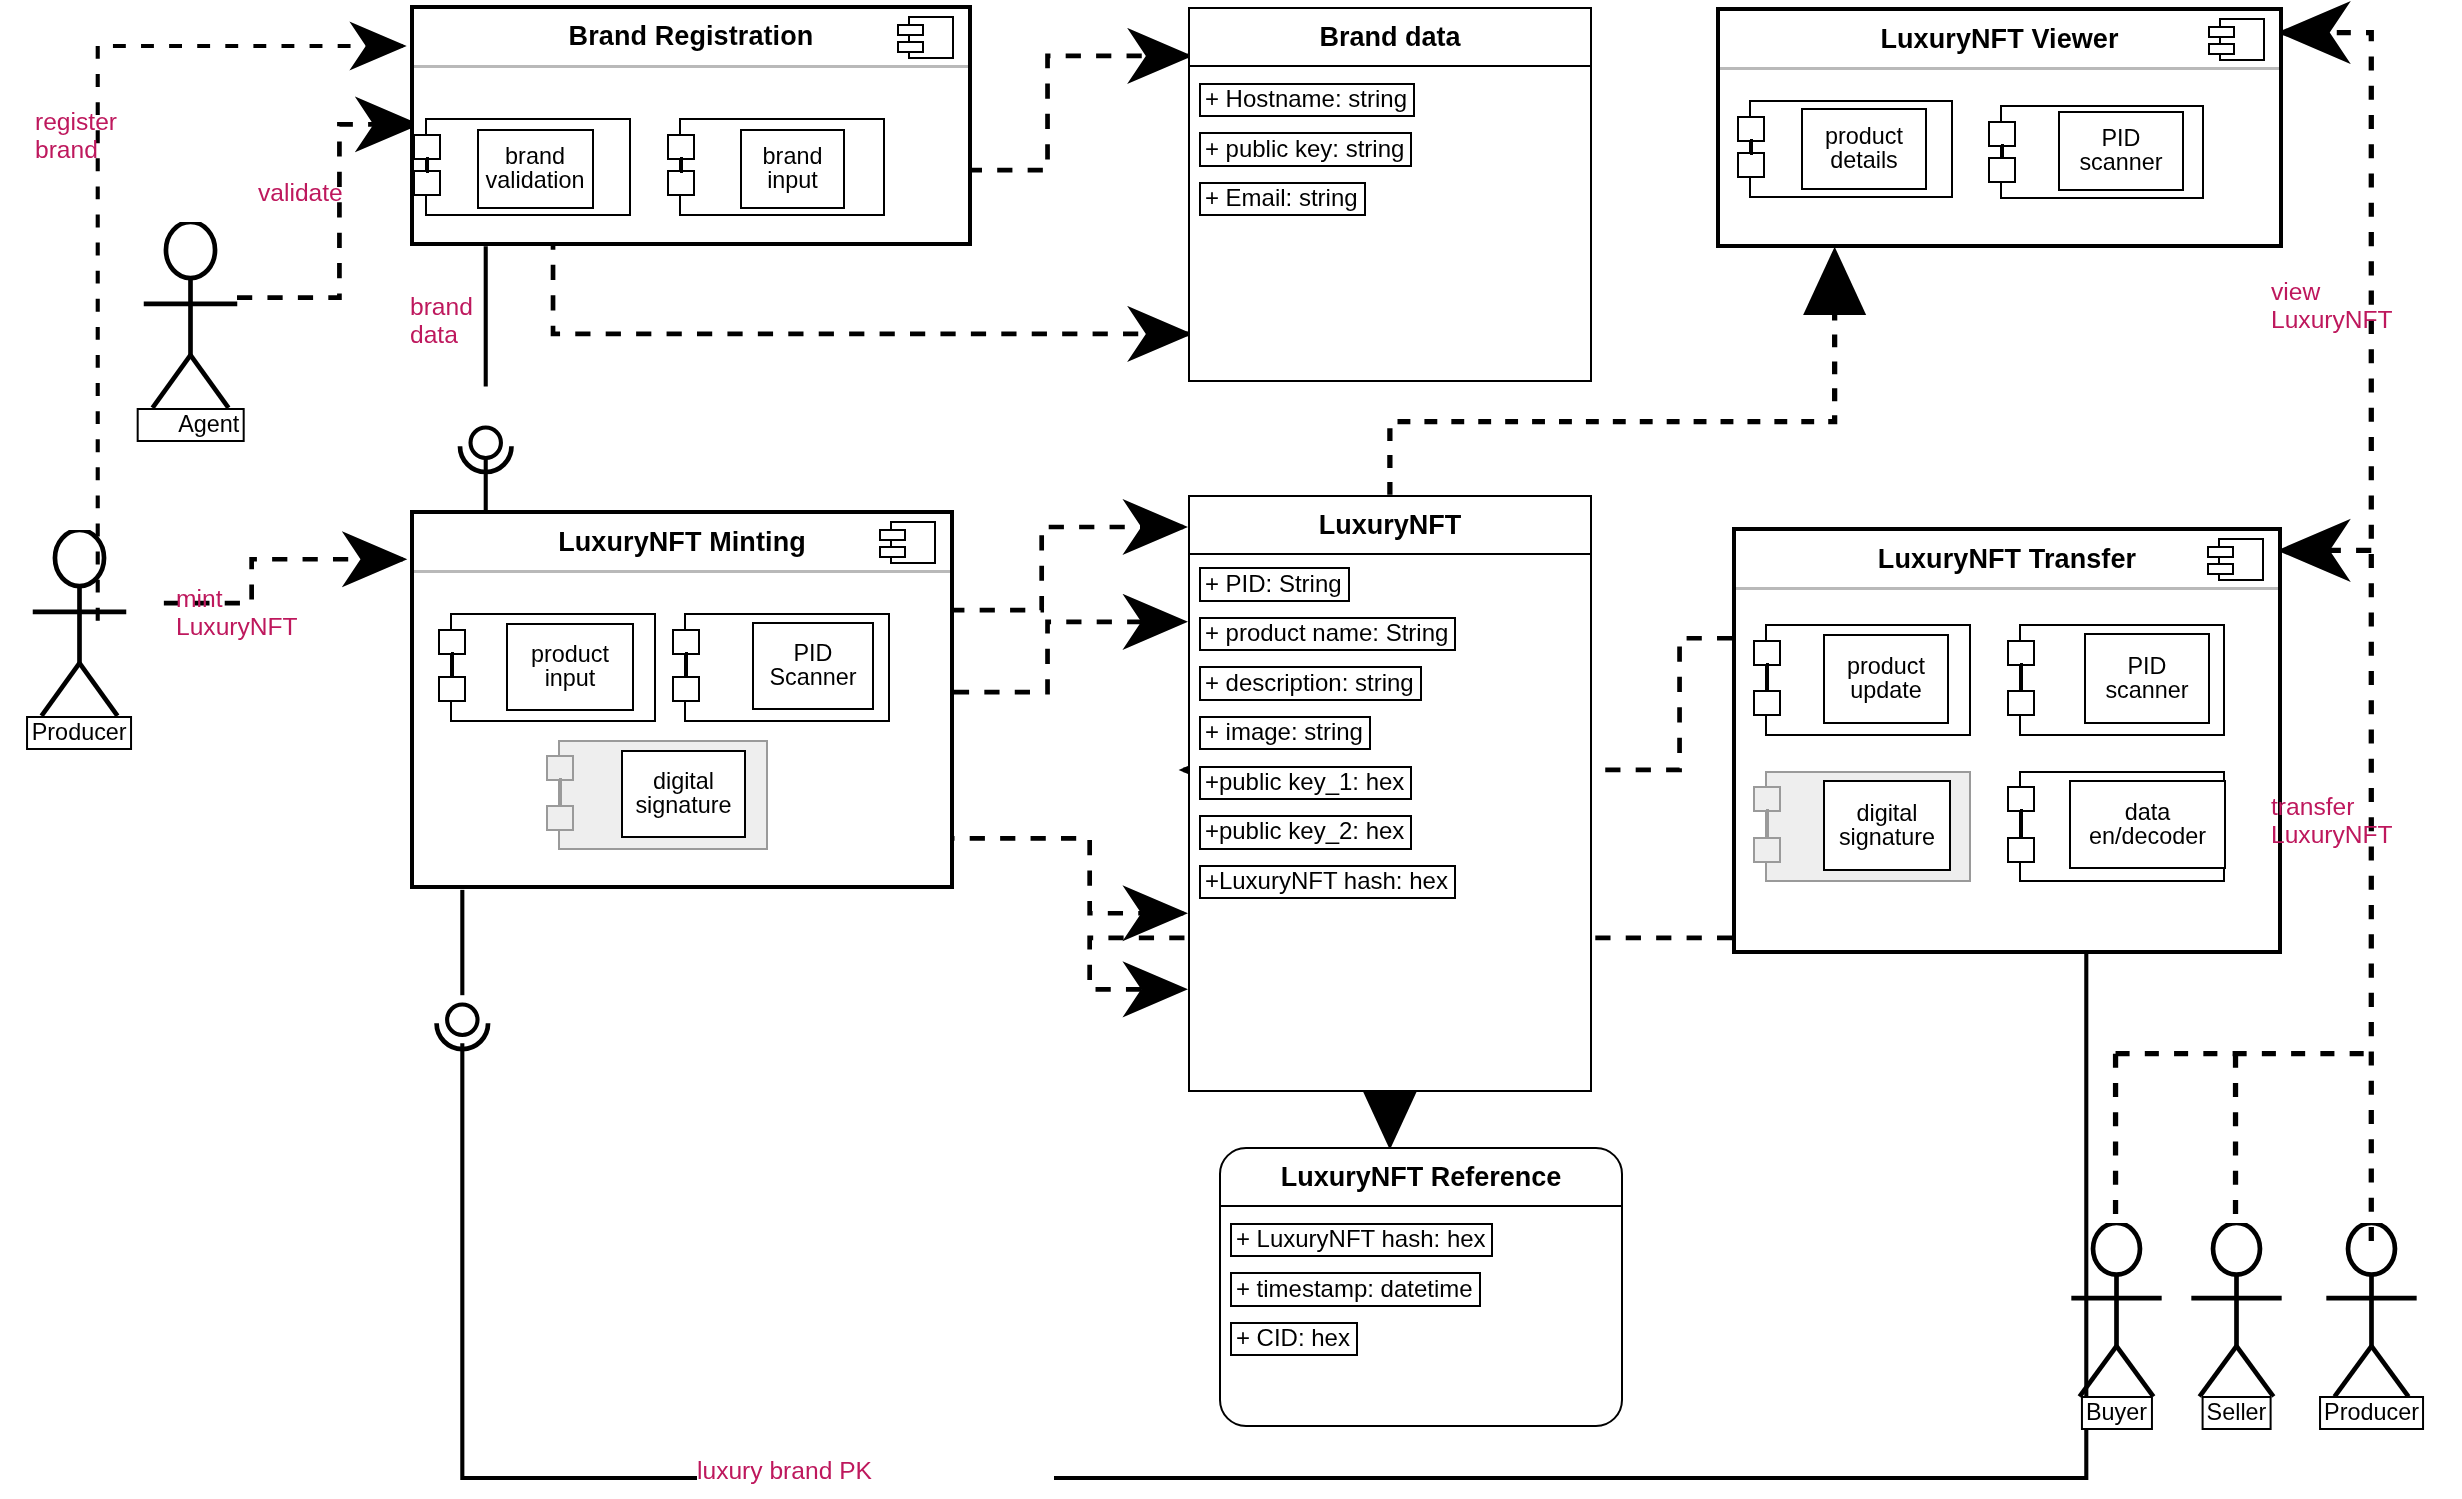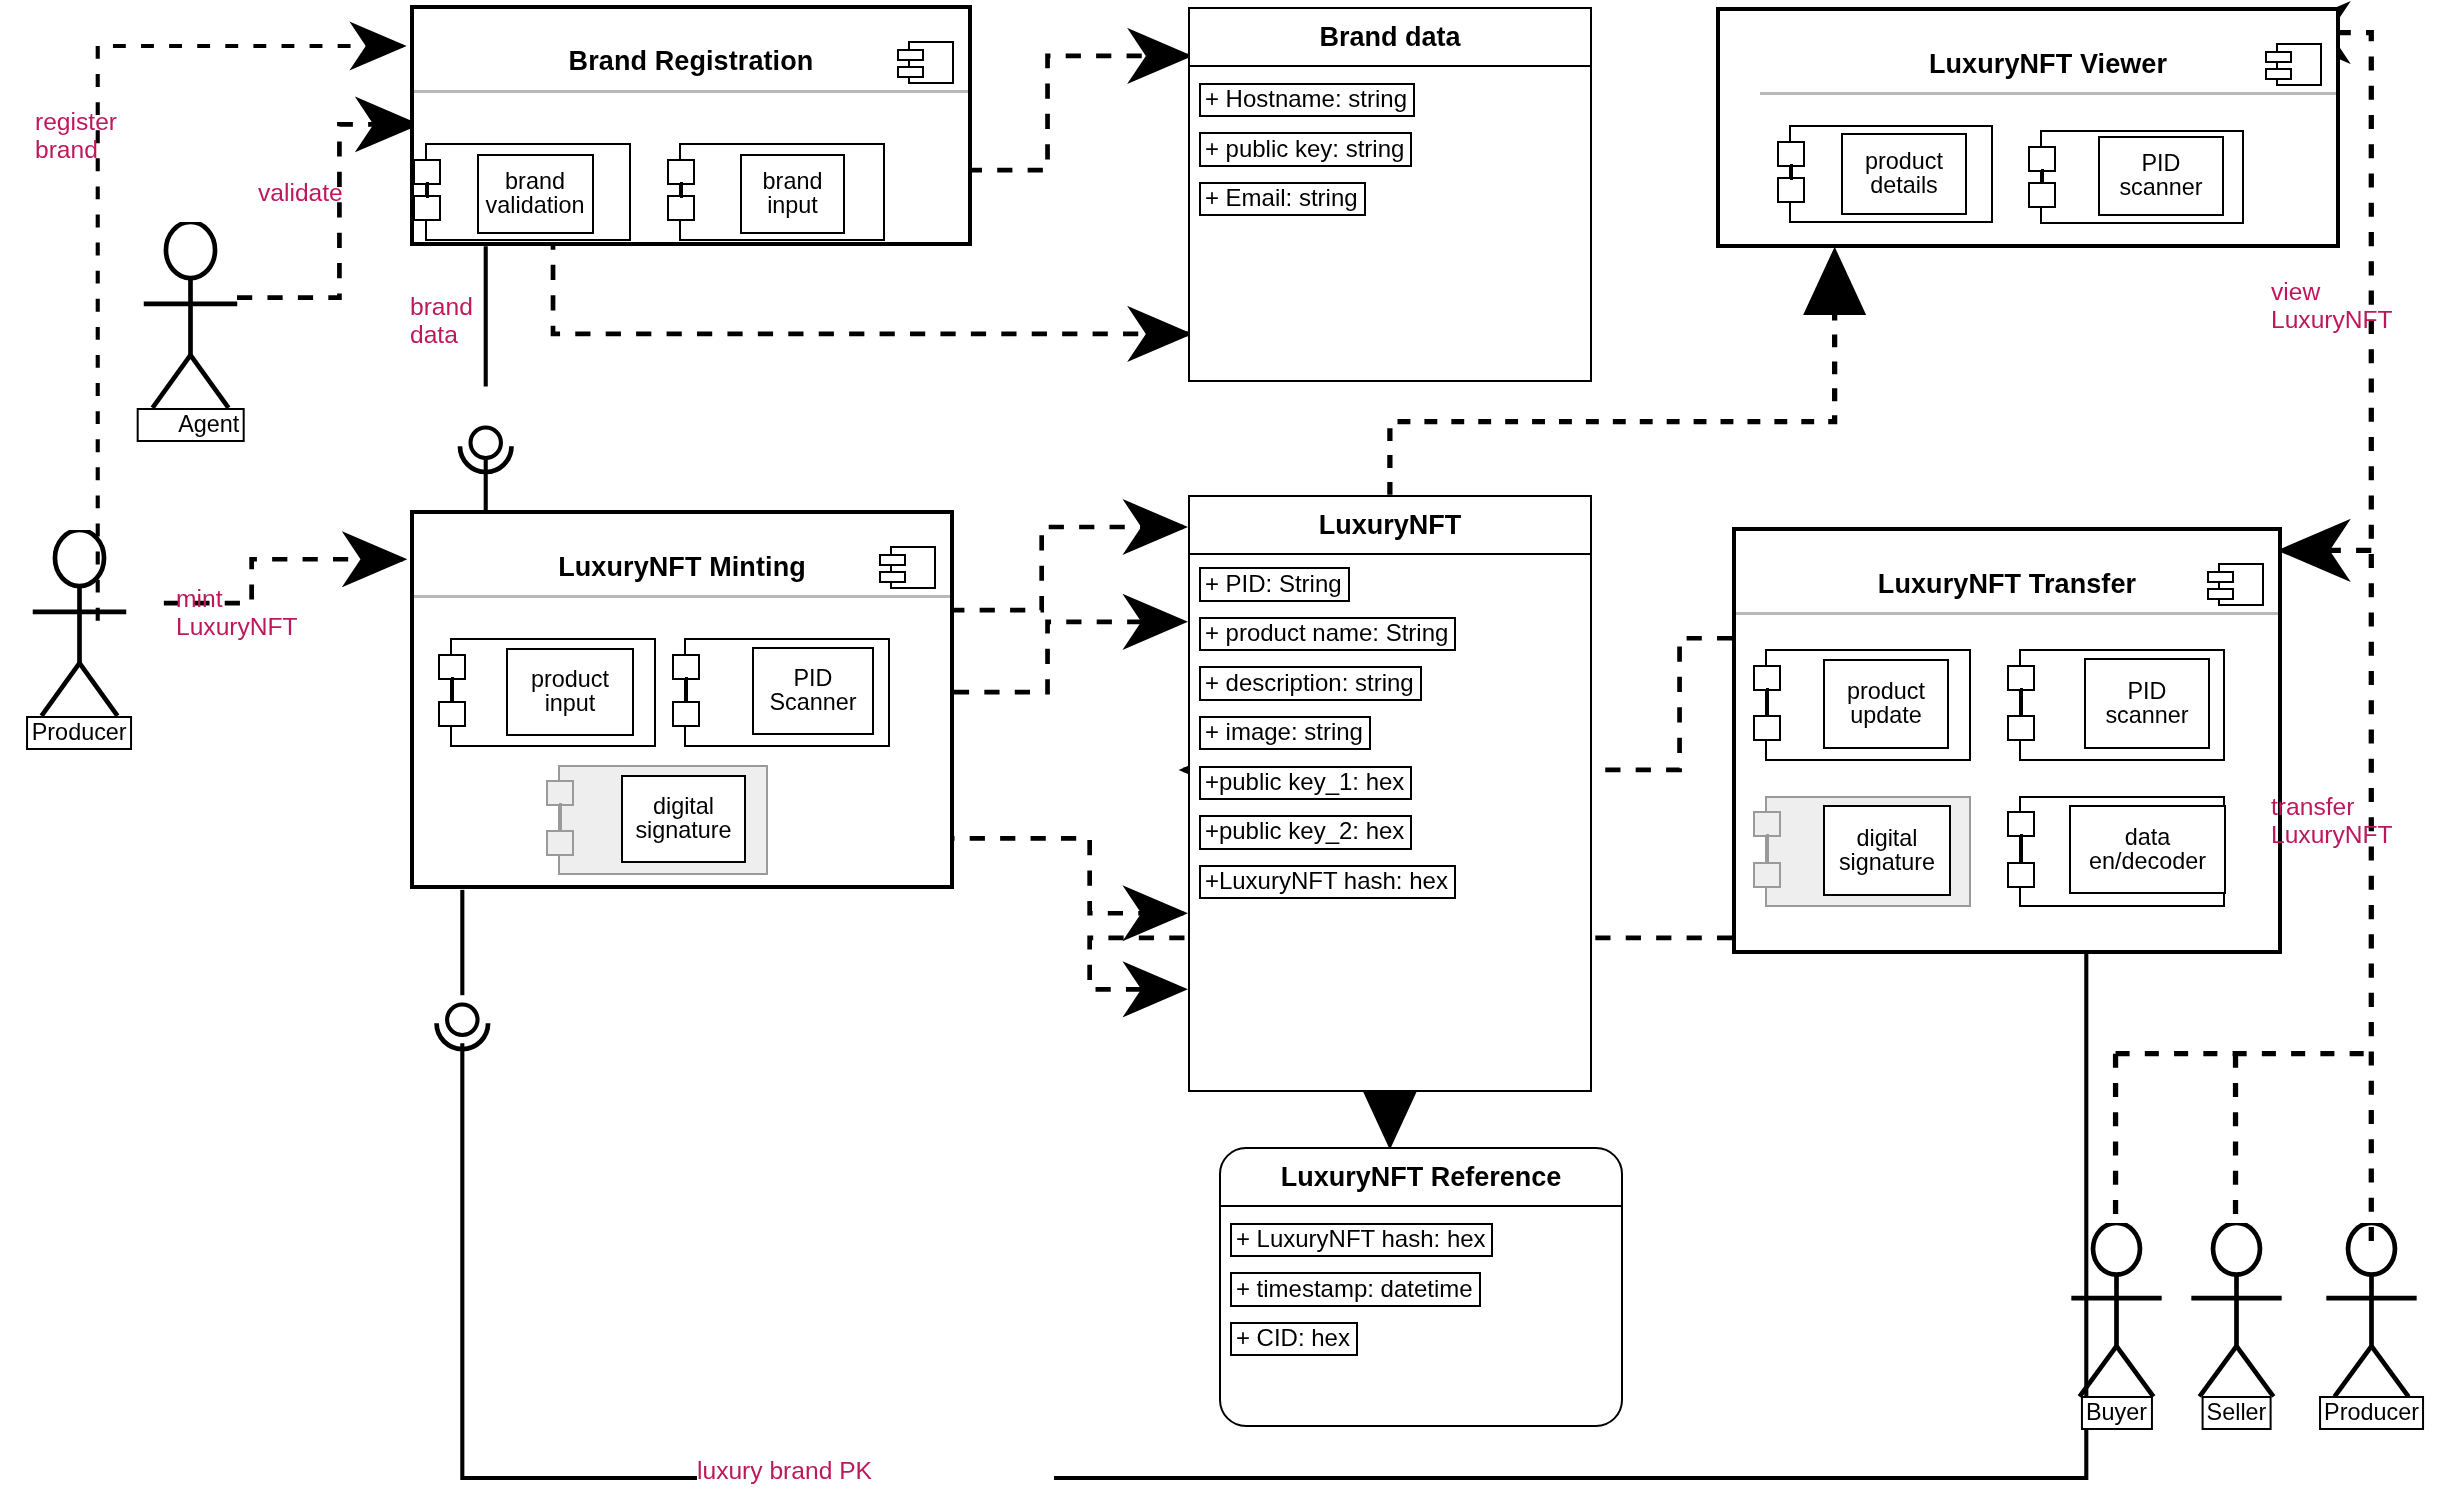--- a/index.html
+++ b/index.html
@@ -3,21 +3,21 @@
 <meta charset="utf-8">
 <style>
   html,body{margin:0;padding:0;background:#ffffff;}
   body{font-family:"Liberation Sans",sans-serif;}
   #stage{position:relative;width:2462px;height:1500px;background:#fff;overflow:hidden;}
   svg#wires{position:absolute;left:0;top:0;width:2462px;height:1500px;pointer-events:none;}
 
   
   .component{position:absolute;background:#fff;border:4.1px solid #000;box-sizing:border-box;}
   .component > .comp-head{position:relative;height:59px;display:flex;align-items:center;justify-content:center;
-      border-bottom:3.5px solid #b9b9b9;box-sizing:border-box;background:#fff;margin-top:25px;}
+      border-bottom:3.5px solid #b9b9b9;box-sizing:border-box;background:#fff;}
   .comp-title{font-weight:bold;font-size:27px;color:#000;letter-spacing:0.1px;}
   .comp-icon{position:absolute;right:14px;top:7px;width:46px;height:43px;border:2.9px solid #000;background:#fff;box-sizing:border-box;}
   .comp-icon i{position:absolute;left:-13px;width:27px;height:11.7px;border:2.9px solid #000;background:#fff;box-sizing:border-box;}
   .comp-icon i.t{top:6.4px;}
   .comp-icon i.b{top:23.4px;}
   .comp-body{position:relative;height:calc(100% - 59px);}
 
   
   .sub{position:absolute;border:2.9px solid #000;background:#fff;box-sizing:border-box;}
   .sub.grey{border-color:#9a9a9a;background:#eeeeee;}
@@ -146,21 +146,21 @@
     <div class="cls-head">
       <span class="cls-title">Brand data</span>
     </div>
     <div class="cls-body">
       <div><span class="attr">+ Hostname: string</span></div>
       <div><span class="attr">+ public key: string</span></div>
       <div><span class="attr">+ Email: string</span></div>
     </div>
   </div>
 
-  <div class="component" style="left:1716px;top:7px;width:624px;height:241px;padding-left:40px;">
+  <div class="component" style="left:1716px;top:7px;width:567px;height:241px;">
     <div class="comp-head">
       <span class="comp-title">LuxuryNFT Viewer</span>
       <span class="comp-icon">
           <i class="t"></i>
           <i class="b"></i>
         </span>
     </div>
     <div class="comp-body">
       <div class="sub" style="left:29px;top:30px;width:204px;height:98px;">
         <span class="port p1"></span>

